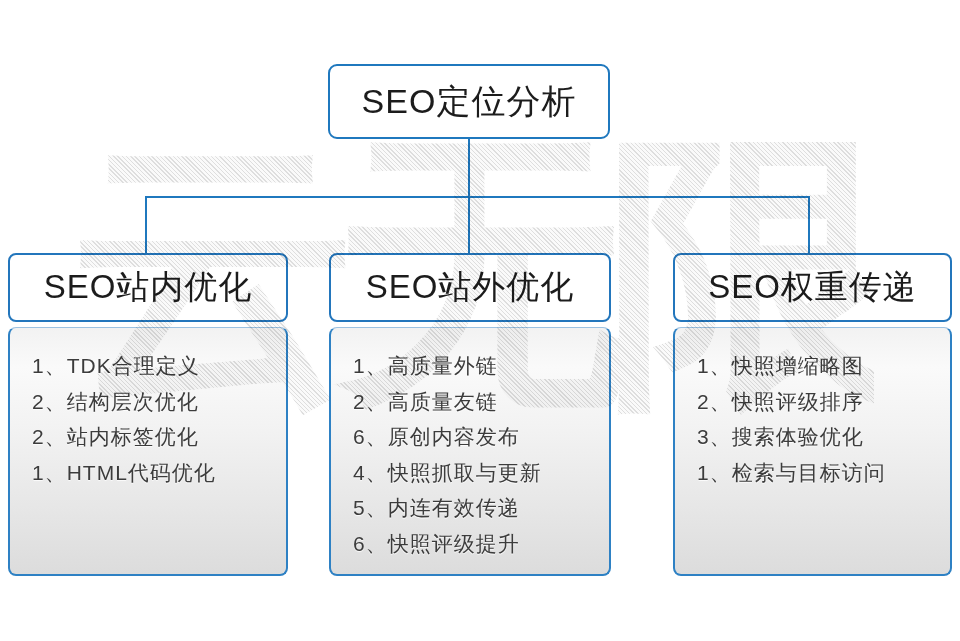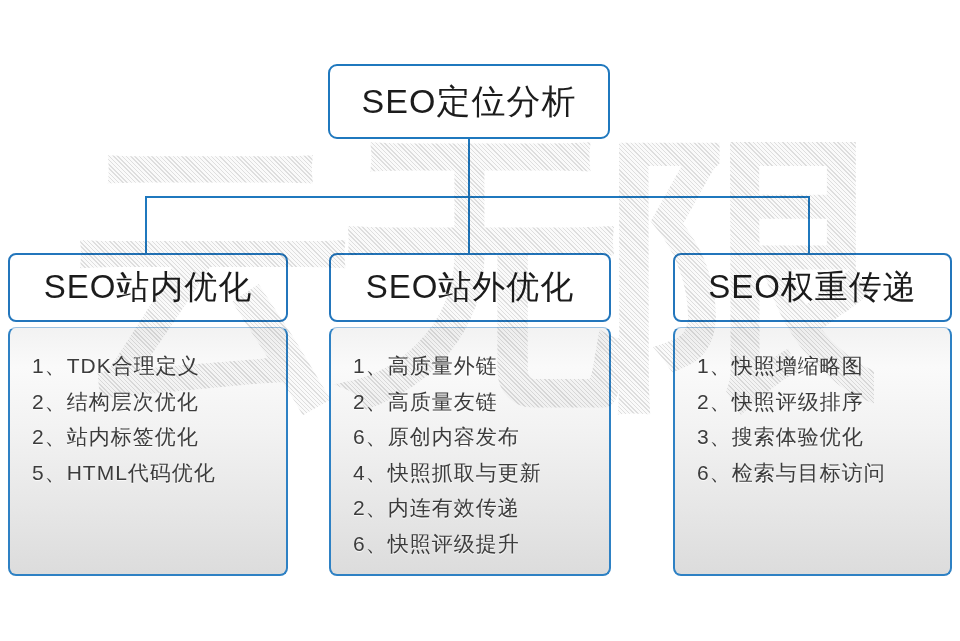--- a/index.html
+++ b/index.html
@@ -117,43 +117,43 @@
   </div>
 
   <div class="column col-1">
     <div class="col-header">
       <span>SEO站内优化</span>
     </div>
     <div class="col-body">
       <div class="item">1、TDK合理定义</div>
       <div class="item">2、结构层次优化</div>
       <div class="item">2、站内标签优化</div>
-      <div class="item">5、HTML代码优化</div>
+      <div class="item">1、HTML代码优化</div>
     </div>
   </div>
 
   <div class="column col-2">
     <div class="col-header">
       <span>SEO站外优化</span>
     </div>
     <div class="col-body">
       <div class="item">1、高质量外链</div>
       <div class="item">2、高质量友链</div>
       <div class="item">6、原创内容发布</div>
       <div class="item">4、快照抓取与更新</div>
-      <div class="item">2、内连有效传递</div>
+      <div class="item">5、内连有效传递</div>
       <div class="item">6、快照评级提升</div>
     </div>
   </div>
 
   <div class="column col-3">
     <div class="col-header">
       <span>SEO权重传递</span>
     </div>
     <div class="col-body">
       <div class="item">1、快照增缩略图</div>
       <div class="item">2、快照评级排序</div>
       <div class="item">3、搜索体验优化</div>
-      <div class="item">6、检索与目标访问</div>
+      <div class="item">1、检索与目标访问</div>
     </div>
   </div>
 
 </div>
 
 </body></html>

